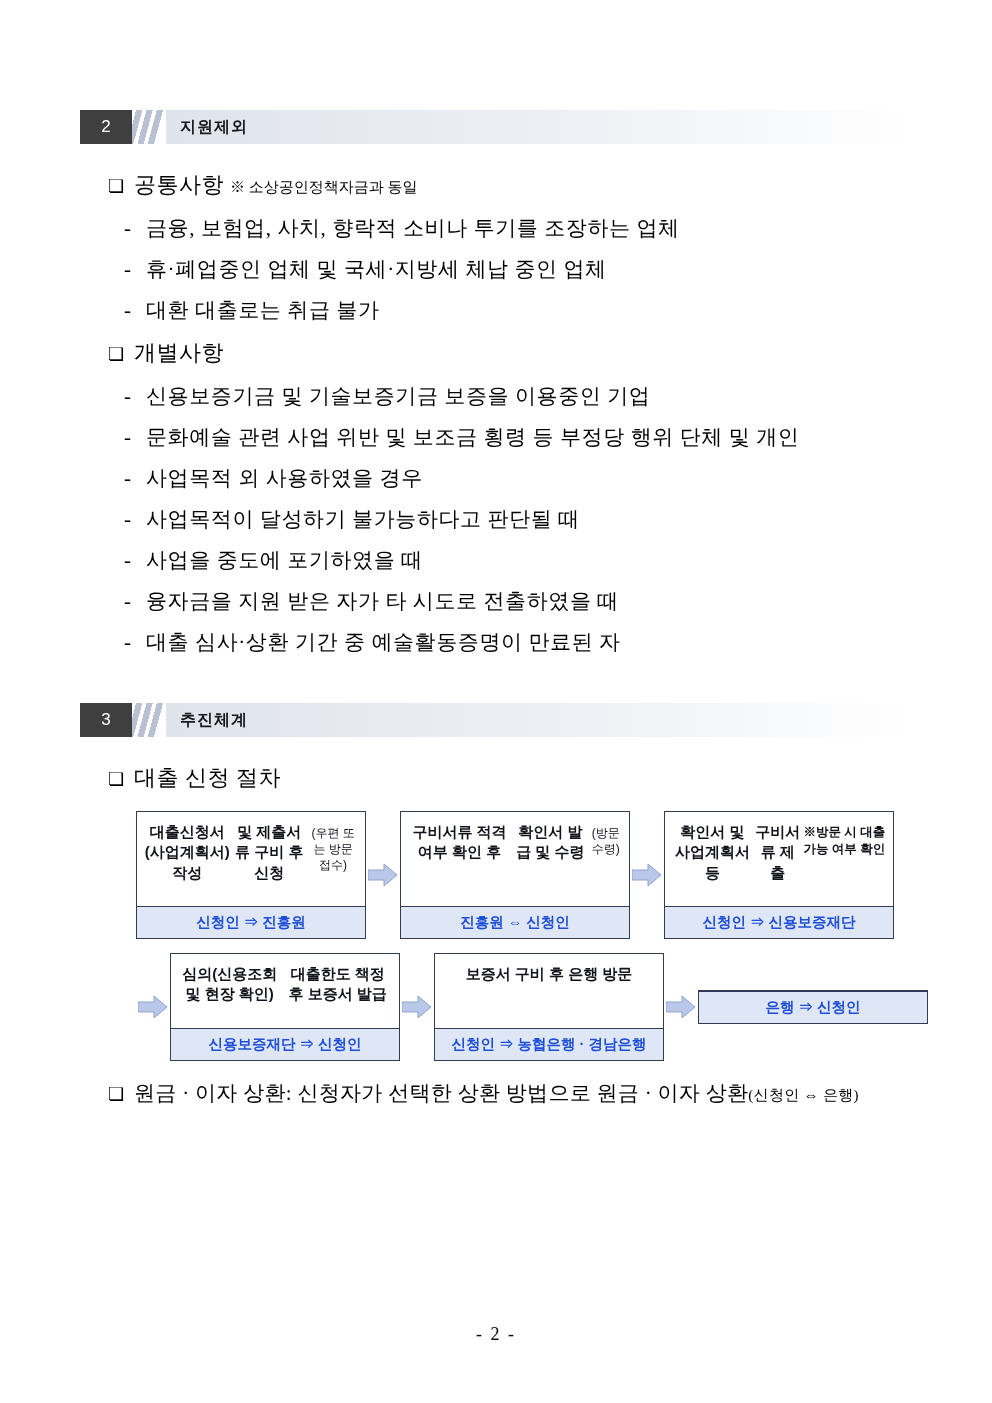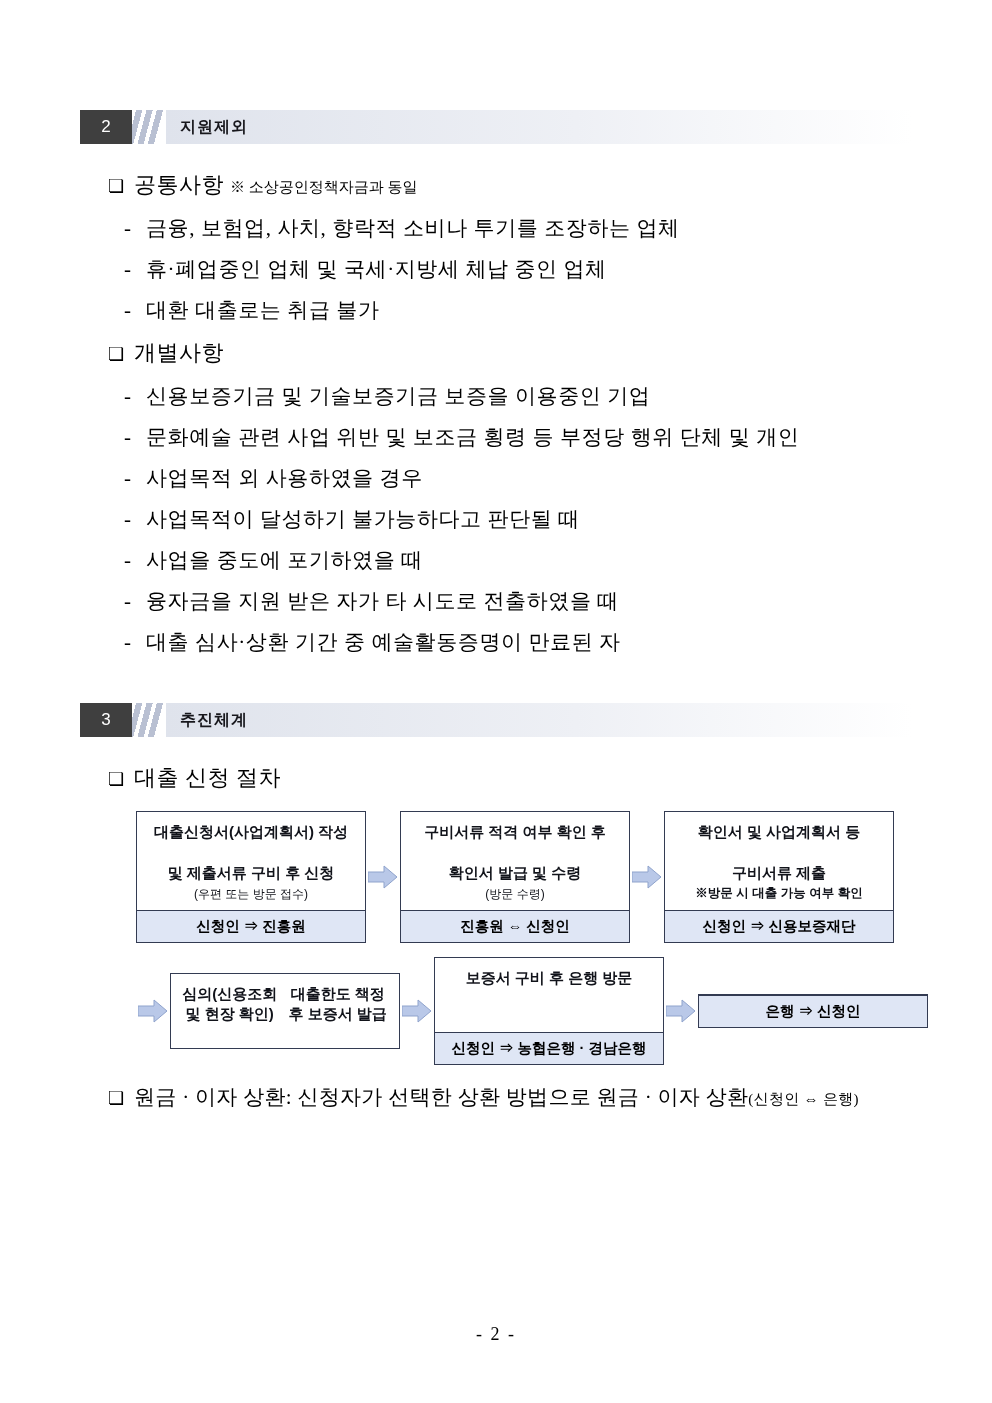--- a/index.html
+++ b/index.html
@@ -149,24 +149,24 @@
     font-weight: bold;
     margin-top: 2px;
   }
   .flow-box .footer {
     border-top: 1.3px solid #333b52;
     background: #dfe6f5;
     text-align: center;
     font-family: "Liberation Sans", sans-serif;
     font-weight: bold;
     font-size: 14.5px;
-    color: #000000;
+    color: #1d4ed8;
     padding: 6px 0;
   }
-  .flow-box.tall .body { min-height: 76px; display: flex; flex-direction: column; justify-content: flex-end; }
+  .flow-box.tall .body { min-height: 76px; display: flex; justify-content: flex-end; }
   .flow-box.short .body { min-height: 56px; display: flex; flex-direction: row; justify-content: center; }
 
   .flow-row-lead {
     width: 34px;
     flex: none;
     display: flex;
     align-items: center;
     justify-content: center;
   }
 
@@ -322,20 +322,21 @@
             <polygon points="0,7 16,7 16,1 29,12 16,23 16,17 0,17" fill="#b9c8e8" stroke="#8fa3cc" stroke-width="1"></polygon>
           </svg>
       </div>
 
       <div class="flow-box short">
         <div class="body">
           <span>심의(신용조회 및 현장 확인)</span>
             <br>
           <span>대출한도 책정 후 보증서 발급</span>
         </div>
+        <div class="footer">신용보증재단 ⇒ 신청인</div>
       </div>
 
       <div class="arrow">
         <svg width="30" height="24" viewBox="0 0 30 24">
             <polygon points="0,7 16,7 16,1 29,12 16,23 16,17 0,17" fill="#b9c8e8" stroke="#8fa3cc" stroke-width="1"></polygon>
           </svg>
       </div>
 
       <div class="flow-box short">
         <div class="body">

